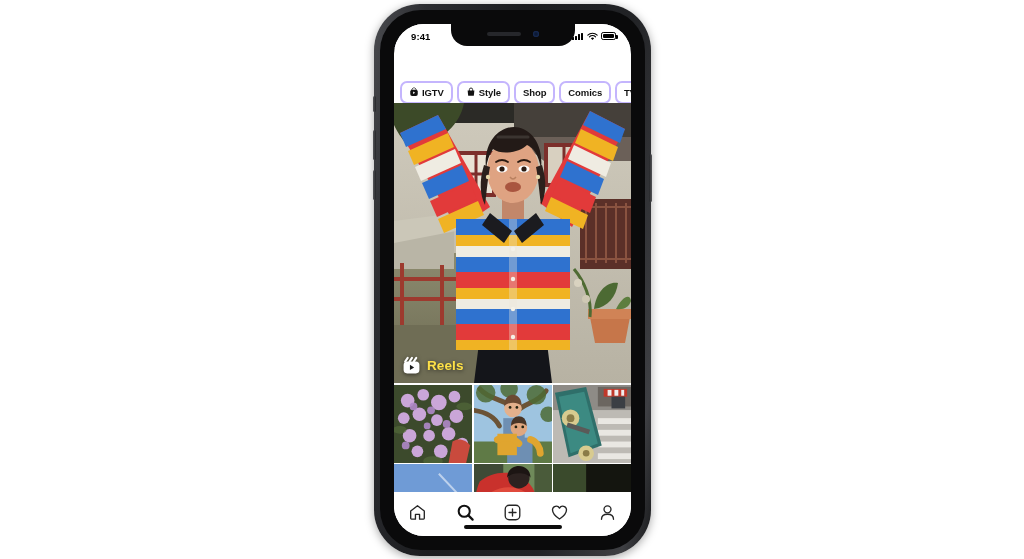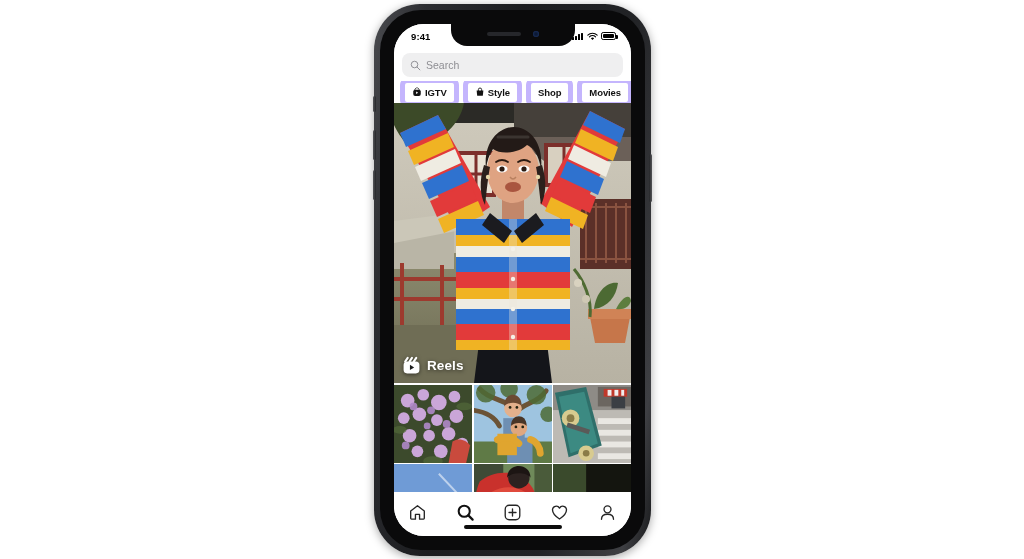--- a/index.html
+++ b/index.html
@@ -148,21 +148,21 @@
     display: flex; align-items: center; gap: 4px;
     padding-left: 6px;
     box-sizing: border-box;
     background: #fff;
     z-index: 24;
     overflow: hidden;
   }
   .chip {
     display: flex; align-items: center; gap: 3px;
     height: 19px; padding: 0 7px;
-    border: 5px solid #c4b5fd; border-radius: 7px;
+    border: 2px solid #c4b5fd; border-radius: 7px;
     background: #fff;
     white-space: nowrap;
     flex: 0 0 auto;
   }
   .chip-label {
     font-size: 9.5px; font-weight: bold; color: #121212;
     letter-spacing: -0.1px;
   }
 
   
@@ -179,21 +179,21 @@
     background: #6b6a58;
   }
   .hero svg { display: block; width: 100%; height: 100%; }
   .reels-badge {
     position: absolute; left: 8px; bottom: 8px;
     display: flex; align-items: center; gap: 6px;
     z-index: 5;
     filter: drop-shadow(0 1px 2px rgba(0,0,0,0.55));
   }
   .reels-label {
-    color: #ffffff; font-size: 13.5px; font-weight: bold;
+    color: #fde047; font-size: 13.5px; font-weight: bold;
     letter-spacing: 0.1px;
   }
 
   .grid {
     display: grid;
     grid-template-columns: repeat(3, 1fr);
     gap: 1.5px;
     background: #fff;
     padding-top: 1.5px;
   }
@@ -253,29 +253,20 @@
             <path d="M8 11.2 5.6 8.6a3.4 3.4 0 0 1 4.8 0L8 11.2z" fill="#000"></path>
             <path d="M3.5 6.5a6.4 6.4 0 0 1 9 0" stroke="#000" stroke-width="1.6" fill="none" stroke-linecap="round"></path>
             <path d="M1.2 4a9.6 9.6 0 0 1 13.6 0" stroke="#000" stroke-width="1.6" fill="none" stroke-linecap="round"></path>
           </svg>
           <div class="batt">
               <i></i>
             </div>
         </div>
       </div>
 
-      <div class="search-wrap">
-        <div class="search-field">
-          <svg width="11" height="11" viewBox="0 0 16 16">
-            <circle cx="6.6" cy="6.6" r="4.8" stroke="#8e8e93" stroke-width="1.4" fill="none"></circle>
-            <line x1="10.2" y1="10.2" x2="14.4" y2="14.4" stroke="#8e8e93" stroke-width="1.4" stroke-linecap="round"></line>
-          </svg>
-          <span class="search-placeholder">Search</span>
-        </div>
-      </div>
 
       <div class="chips">
 
         <div class="chip">
           <svg width="10" height="10" viewBox="0 0 16 16">
             <rect x="2" y="4.2" width="12" height="10" rx="3" fill="#121212"></rect>
             <path d="M4.2 4.2 7 1.6M11.8 4.2 9 1.6" stroke="#121212" stroke-width="1.5" stroke-linecap="round"></path>
             <path d="M6.6 7.2l3.3 2-3.3 2z" fill="#fff"></path>
           </svg>
           <span class="chip-label">IGTV</span>
@@ -287,21 +278,21 @@
             <path d="M5.4 5.8V4.2a2.6 2.6 0 0 1 5.2 0v1.6" stroke="#121212" stroke-width="1.4" fill="none" stroke-linecap="round"></path>
           </svg>
           <span class="chip-label">Style</span>
         </div>
 
         <div class="chip">
           <span class="chip-label">Shop</span>
         </div>
 
         <div class="chip">
-          <span class="chip-label">Movies</span>
+          <span class="chip-label">Comics</span>
         </div>
 
         <div class="chip">
           <span class="chip-label">TV &amp; Movies</span>
         </div>
       </div>
 
       <div class="feed">
 
         <div class="hero">

